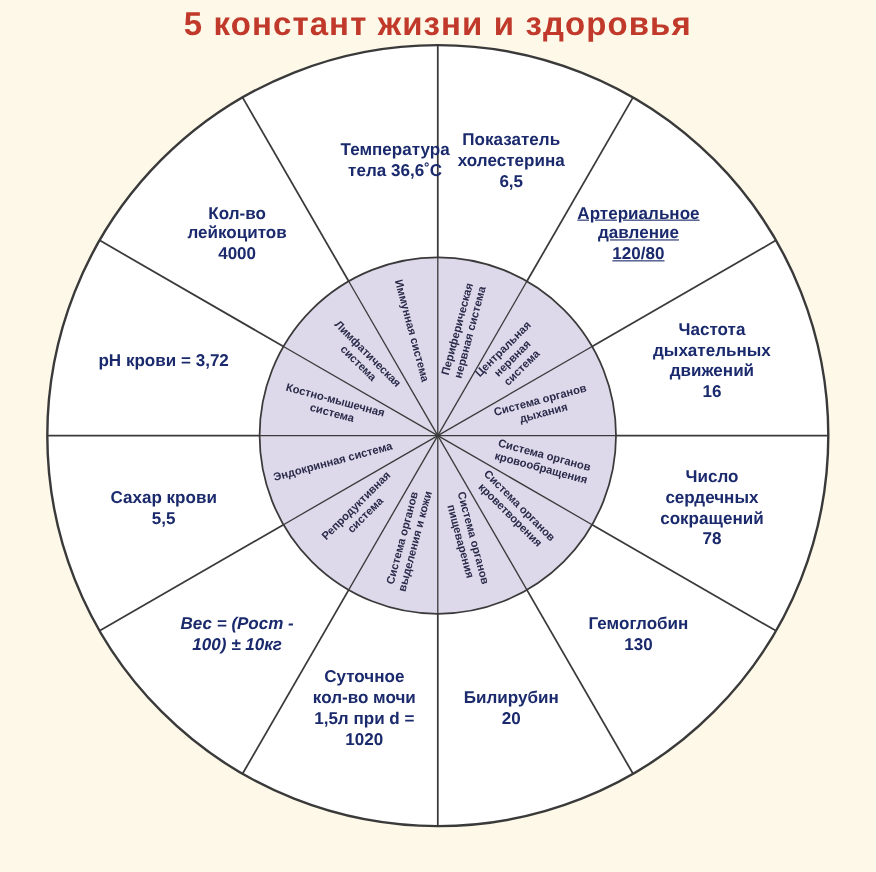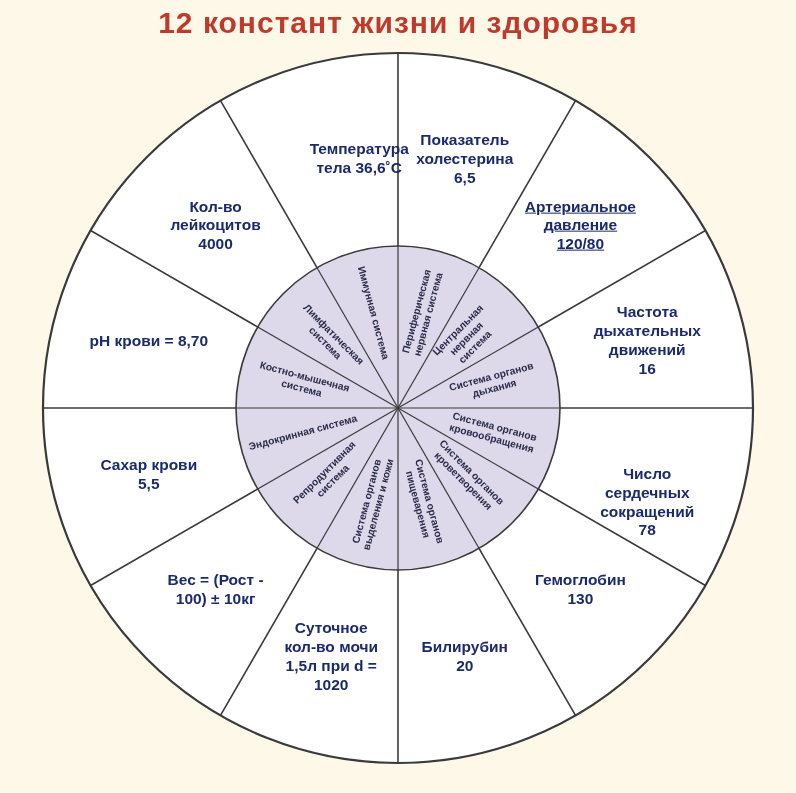--- a/index.html
+++ b/index.html
@@ -22,21 +22,21 @@
     text-align: center;
     color: #c0392b;
     font-size: 30px;
     font-weight: bold;
     letter-spacing: 1px;
     font-family: "Liberation Sans", sans-serif;
   }
   #wheel {
     position: absolute;
     left: 0;
-    top: 48px;
+    top: 36px;
     width: 722px;
     height: 745px;
   }
   .lbl {
     position: absolute;
     text-align: center;
     color: #1a2a6c;
     font-weight: bold;
     line-height: 1.22;
     font-size: 15.5px;
@@ -55,21 +55,21 @@
     pointer-events: none;
   }
   .inner-lbl.two {
     white-space: normal;
     width: 96px;
   }
 </style>
 </head>
 <body>
 
-<div id="title">12 констант жизни и здоровья</div>
+<div id="title">5 констант жизни и здоровья</div>
 
 <div id="wheel">
   <svg width="796" height="745" viewBox="0 0 796 745">
     <g id="wheel-shapes">
         <circle cx="398" cy="360" r="355" fill="#ffffff" stroke="#3a3a3a" stroke-width="2.2"></circle>
         <circle cx="398" cy="360" r="162" fill="#ded9ea" stroke="#3a3a3a" stroke-width="1.6"></circle>
         <line x1="398" y1="198" x2="398" y2="5" stroke="#3a3a3a" stroke-width="1.6"></line>
         <line x1="479" y1="219.70388458692094" x2="575.5" y2="52.56098165652429" stroke="#3a3a3a" stroke-width="1.6"></line>
         <line x1="538.2961154130791" y1="279" x2="705.4390183434757" y2="182.50000000000003" stroke="#3a3a3a" stroke-width="1.6"></line>
         <line x1="560" y1="360" x2="753" y2="360" stroke="#3a3a3a" stroke-width="1.6"></line>
@@ -92,27 +92,27 @@
         <line x1="398" y1="360" x2="257.70388458692094" y2="441" stroke="#3a3a3a" stroke-width="1.2"></line>
         <line x1="398" y1="360" x2="236" y2="360" stroke="#3a3a3a" stroke-width="1.2"></line>
         <line x1="398" y1="360" x2="257.70388458692094" y2="279" stroke="#3a3a3a" stroke-width="1.2"></line>
         <line x1="398" y1="360" x2="316.99999999999994" y2="219.703884586921" stroke="#3a3a3a" stroke-width="1.2"></line>
       </g>
   </svg>
   <div id="outer-labels">
       <div class="lbl" style="left: 464.775px; top: 110.791px;"><span>Показатель<br>холестерина<br>6,5</span></div>
       <div class="lbl" style="left: 580.434px; top: 177.566px; text-decoration: underline;"><span>Артериальное<br>давление<br>120/80</span></div>
       <div class="lbl" style="left: 647.209px; top: 293.225px;"><span>Частота<br>дыхательных<br>движений<br>16</span></div>
-      <div class="lbl" style="left: 647.209px; top: 426.775px; margin-top: 28px;"><span>Число<br>сердечных<br>сокращений<br>78</span></div>
+      <div class="lbl" style="left: 647.209px; top: 426.775px;"><span>Число<br>сердечных<br>сокращений<br>78</span></div>
       <div class="lbl" style="left: 580.434px; top: 542.434px;"><span>Гемоглобин<br>130</span></div>
       <div class="lbl" style="left: 464.775px; top: 609.209px;"><span>Билирубин<br>20</span></div>
       <div class="lbl" style="left: 331.225px; top: 609.209px;"><span>Суточное<br>кол-во мочи<br>1,5л при d =<br>1020</span></div>
-      <div class="lbl" style="left: 215.566px; top: 542.434px;"><span>Вес = (Рост -<br>100) ± 10кг</span></div>
+      <div class="lbl" style="left: 215.566px; top: 542.434px; font-style: italic;"><span>Вес = (Рост -<br>100) ± 10кг</span></div>
       <div class="lbl" style="left: 148.791px; top: 426.775px;"><span>Сахар крови<br>5,5</span></div>
-      <div class="lbl" style="left: 148.791px; top: 293.225px;"><span>pH крови = 8,70</span></div>
+      <div class="lbl" style="left: 148.791px; top: 293.225px;"><span>pH крови = 3,72</span></div>
       <div class="lbl" style="left: 215.566px; top: 177.566px;"><span>Кол-во<br>лейкоцитов<br>4000</span></div>
       <div class="lbl" style="left: 331.225px; top: 110.791px; margin-left: 28px;"><span>Температура<br>тела 36,6˚С</span></div>
     </div>
   <div id="inner-labels">
       <div class="inner-lbl two" style="left: 423.364px; top: 265.339px; transform: translate(-50%, -50%) rotate(-75deg);"><span>Периферическая<br>нервная система</span></div>
       <div class="inner-lbl two" style="left: 467.296px; top: 290.704px; transform: translate(-50%, -50%) rotate(-45deg);"><span>Центральная нервная<br>система</span></div>
       <div class="inner-lbl two" style="left: 492.661px; top: 334.636px; transform: translate(-50%, -50%) rotate(-15deg);"><span>Система органов<br>дыхания</span></div>
       <div class="inner-lbl two" style="left: 492.661px; top: 385.364px; transform: translate(-50%, -50%) rotate(15deg);"><span>Система органов<br>кровообращения</span></div>
       <div class="inner-lbl two" style="left: 467.296px; top: 429.296px; transform: translate(-50%, -50%) rotate(45deg);"><span>Система органов<br>кроветворения</span></div>
       <div class="inner-lbl two" style="left: 423.364px; top: 454.661px; transform: translate(-50%, -50%) rotate(75deg);"><span>Система органов<br>пищеварения</span></div>

